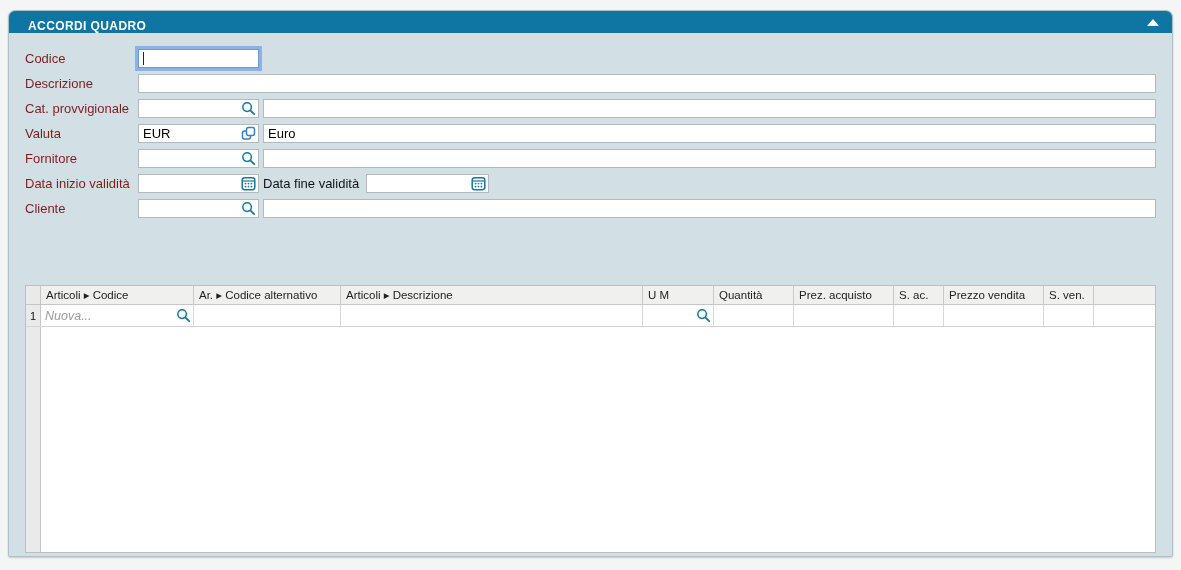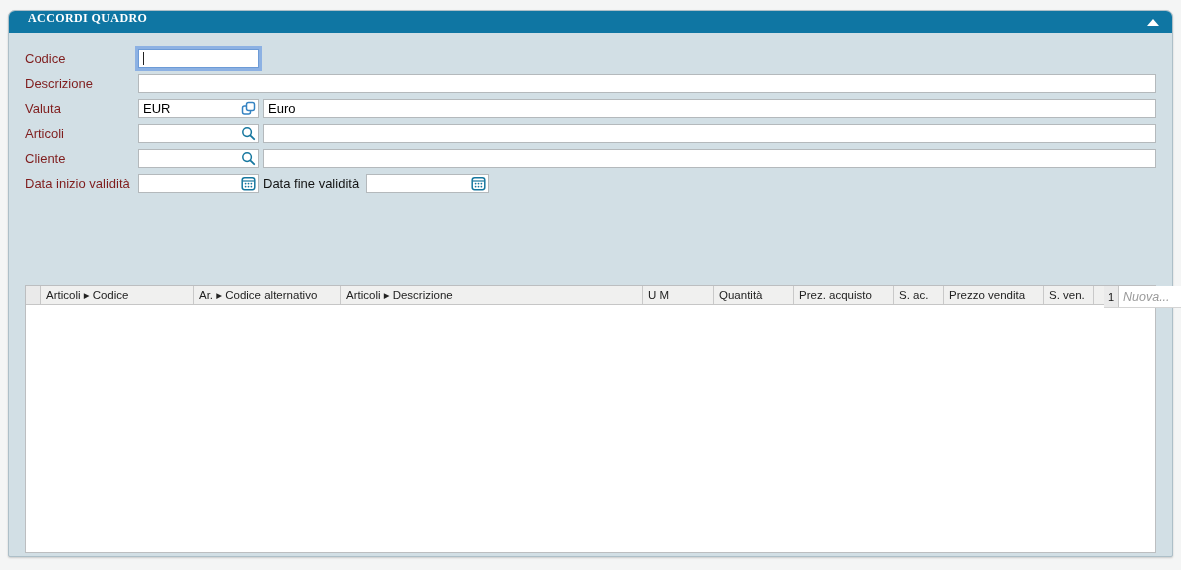--- a/index.html
+++ b/index.html
@@ -14,21 +14,21 @@
     position:absolute; left:8px; top:10px; width:1165px; height:547px;
     background:#d2dfe5;
     border:1px solid #adbfc8;
     border-radius:7px 7px 2px 2px;
     box-shadow:0 1px 2px rgba(0,0,0,.18);
   }
   #titlebar {
     position:absolute; left:0; top:0; right:0; height:22px;
     background:#0f76a3;
     border-radius:6px 6px 0 0;
-    display:flex; align-items:flex-start;font-family:Liberation Serif, serif;
+    display:flex; align-items:flex-end;
   }
   #title {
     color:#fff; font-weight:bold; font-size:12px; letter-spacing:.4px;
     padding-left:19px; white-space:nowrap;
   }
   #collapse {
     position:absolute; right:13px; top:8px; width:0; height:0; cursor:pointer;
     border-left:6px solid transparent; border-right:6px solid transparent;
     border-bottom:7px solid #ffffff;
   }
@@ -52,21 +52,21 @@
     border:1px solid #6d9bd6;
     box-shadow:0 0 0 3px #8cb1e3;
   }
   .caret { width:1px; height:13px; background:#222; margin-left:2px; }
   .icn { flex:none; display:flex; align-items:center; margin-left:2px; cursor:pointer; }
   .ph input::placeholder { font-style:italic; color:#9b9b9b; }
 
   #grid {
     position:absolute; left:16px; top:274px; width:1131px; height:268px;
     background:#fff; border:1px solid #bcbec0;
-    display:flex; flex-direction:row;
+    display:flex; flex-direction:column;
   }
   .gcols { display:grid; grid-template-columns:15px 153px 147px 302px 71px 80px 100px 50px 100px 50px 1fr; }
   .thead { height:19px; background:#f0f0ef; border-bottom:1px solid #c6c6c6; flex:none; }
   .th {
     border-right:1px solid #c9c9c9; font-size:11.5px; color:#222;
     display:flex; align-items:center; padding:0 5px;
     white-space:nowrap; overflow:hidden;
   }
   .th:last-child, .td:last-child { border-right:none; }
   .corner { background:#eaeaea; border-right:1px solid #c6c6c6; }
@@ -107,55 +107,54 @@
 
 
     <div class="frow">
       <span class="flabel">Descrizione</span>
       <div class="fld long">
         <input value="" style="">
       </div>
     </div>
 
 
+    <div class="frow">
+      <span class="flabel">Cat. provvigionale</span>
+      <div class="fld small">
+        <input value="" style="">
+        <span class="icn">
+          <svg width="15" height="15" viewBox="0 0 15 15">
+              <circle cx="6.1" cy="6.1" r="4.3" fill="none" stroke="#16779f" stroke-width="1.5"></circle>
+              <line x1="9.3" y1="9.3" x2="13.2" y2="13.2" stroke="#16779f" stroke-width="1.8" stroke-linecap="round"></line>
+            </svg>
+        </span>
+      </div>
+      <div class="fld long gap">
+        <input readonly="" value="" style="">
+      </div>
+    </div>
 
     <div class="frow">
       <span class="flabel">Valuta</span>
       <div class="fld small">
         <input value="EUR" style="">
         <span class="icn">
           <svg width="15" height="15" viewBox="0 0 15 15">
               <rect x="1.5" y="5" width="8" height="8" rx="2" fill="none" stroke="#3583c2" stroke-width="1.5"></rect>
               <rect x="5.5" y="1.5" width="8" height="8" rx="2" fill="#ffffff" stroke="#3583c2" stroke-width="1.5"></rect>
             </svg>
         </span>
       </div>
       <div class="fld long gap">
         <input readonly="" value="Euro" style="">
       </div>
     </div>
 
     <div class="frow">
-      <span class="flabel">Articoli</span>
-      <div class="fld small">
-        <input value="" style="">
-        <span class="icn">
-          <svg width="15" height="15" viewBox="0 0 15 15">
-              <circle cx="6.1" cy="6.1" r="4.3" fill="none" stroke="#16779f" stroke-width="1.5"></circle>
-              <line x1="9.3" y1="9.3" x2="13.2" y2="13.2" stroke="#16779f" stroke-width="1.8" stroke-linecap="round"></line>
-            </svg>
-        </span>
-      </div>
-      <div class="fld long gap">
-        <input readonly="" value="" style="">
-      </div>
-    </div>
-
-    <div class="frow">
-      <span class="flabel">Cliente</span>
+      <span class="flabel">Fornitore</span>
       <div class="fld small">
         <input value="" style="">
         <span class="icn">
           <svg width="15" height="15" viewBox="0 0 15 15">
               <circle cx="6.1" cy="6.1" r="4.3" fill="none" stroke="#16779f" stroke-width="1.5"></circle>
               <line x1="9.3" y1="9.3" x2="13.2" y2="13.2" stroke="#16779f" stroke-width="1.8" stroke-linecap="round"></line>
             </svg>
         </span>
       </div>
       <div class="fld long gap">
@@ -188,20 +187,36 @@
               <rect x="1.2" y="1.7" width="12.6" height="12" rx="2.4" fill="none" stroke="#16779f" stroke-width="1.5"></rect>
               <line x1="2" y1="5" x2="13" y2="5" stroke="#16779f" stroke-width="1.2"></line>
               <circle cx="4.6" cy="7.6" r=".9" fill="#16779f"></circle>
               <circle cx="7.5" cy="7.6" r=".9" fill="#16779f"></circle>
               <circle cx="10.4" cy="7.6" r=".9" fill="#16779f"></circle>
               <circle cx="4.6" cy="10.6" r=".9" fill="#16779f"></circle>
               <circle cx="7.5" cy="10.6" r=".9" fill="#16779f"></circle>
               <circle cx="10.4" cy="10.6" r=".9" fill="#16779f"></circle>
             </svg>
         </span>
+      </div>
+    </div>
+
+    <div class="frow">
+      <span class="flabel">Cliente</span>
+      <div class="fld small">
+        <input value="" style="">
+        <span class="icn">
+          <svg width="15" height="15" viewBox="0 0 15 15">
+              <circle cx="6.1" cy="6.1" r="4.3" fill="none" stroke="#16779f" stroke-width="1.5"></circle>
+              <line x1="9.3" y1="9.3" x2="13.2" y2="13.2" stroke="#16779f" stroke-width="1.8" stroke-linecap="round"></line>
+            </svg>
+        </span>
+      </div>
+      <div class="fld long gap">
+        <input readonly="" value="" style="">
       </div>
     </div>
 
   </div>
 
   <div id="grid">
     <div class="thead gcols">
       <div class="th corner"></div>
       <div class="th">Articoli ▸ Codice</div>
       <div class="th">Ar. ▸ Codice alternativo</div>

